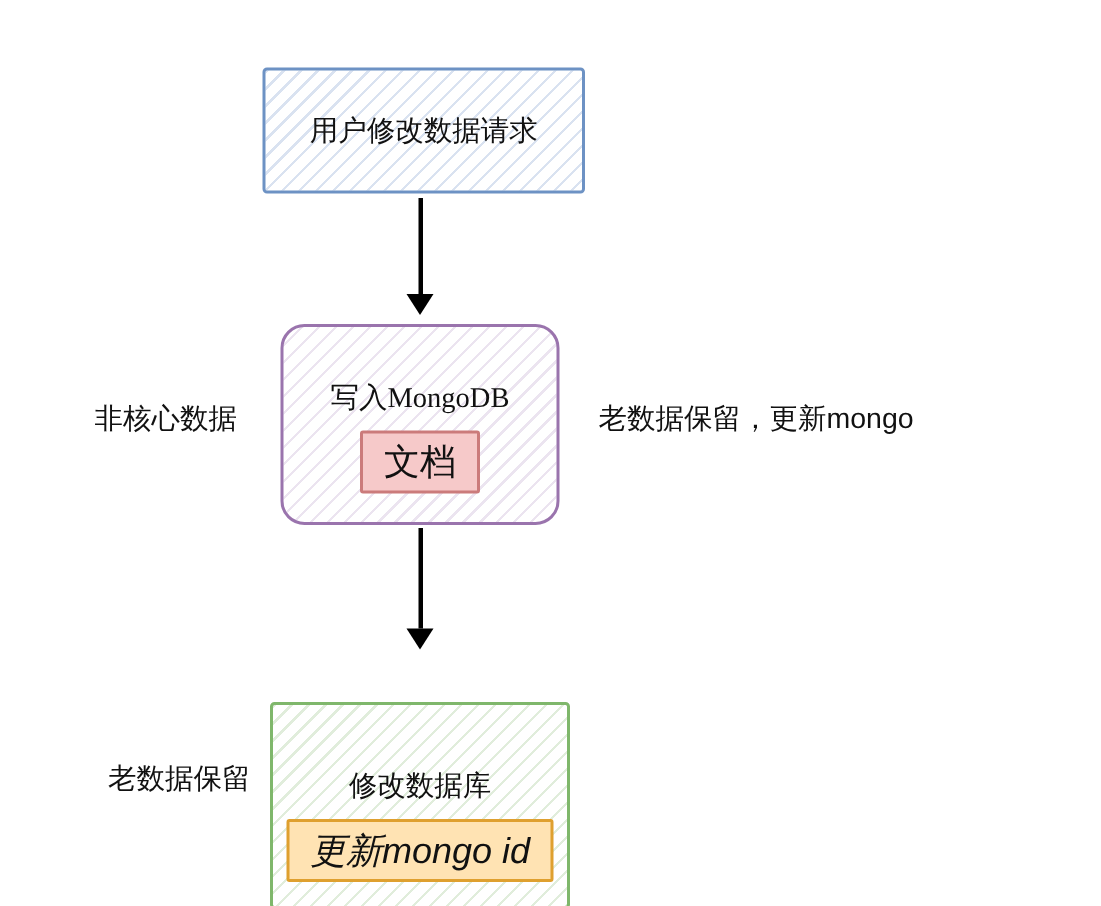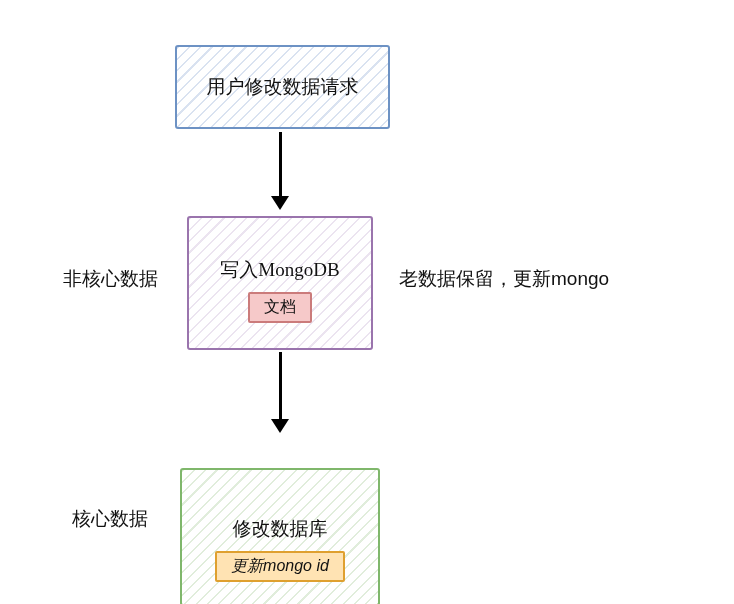--- a/index.html
+++ b/index.html
@@ -45,40 +45,41 @@
   }
 
   .node-mongo {
     left: 187px; top: 216px;
     width: 186px; height: 134px;
     padding-top: 14px;
     border-color: var(--mongo-border, #9a74ad);
     background-image: repeating-linear-gradient(135deg,
       rgba(158, 120, 180, 0.20) 0px, rgba(158, 120, 180, 0.20) 1.5px,
       transparent 1.5px, transparent 8px);
+    border-radius: 16px;
   }
 
   .node-db {
     left: 180px; top: 440px;
     width: 200px; height: 138px;
     padding-top: 24px;
     border-color: var(--db-border, #7fb76b);
     background-image: repeating-linear-gradient(135deg,
       rgba(128, 180, 106, 0.24) 0px, rgba(128, 180, 106, 0.24) 1.5px,
       transparent 1.5px, transparent 8px);
     margin-top: 28px;
   }
 
   
   .badge {
     border-width: 2px;
     border-style: solid;
     border-radius: 2px;
     padding: 3px 14px;
-    font-size: 16px;
+    font-size: 24px;
     white-space: nowrap;
   }
   .badge-doc {
     background: var(--doc-badge-bg, #f6c9c9);
     border-color: var(--doc-badge-border, #cb7b7b);
   }
   .badge-update {
     background: var(--update-badge-bg, #ffe3b3);
     border-color: var(--update-badge-border, #dfa02f);
     font-style: italic;
@@ -140,21 +141,21 @@
     </div>
   </div>
 
   <div class="side-label label-right-note">老数据保留，更新mongo</div>
 
   <div class="arrow arrow-2">
     <div class="arrow-line"></div>
     <div class="arrow-head"></div>
   </div>
 
-  <div class="side-label label-core">核心数据</div>
+  <div class="side-label label-core">老数据保留</div>
 
   <div class="node node-db">
     <span class="node-label">修改数据库</span>
     <div class="badge badge-update">
       <span>更新mongo id</span>
     </div>
   </div>
 
 </div>
 

